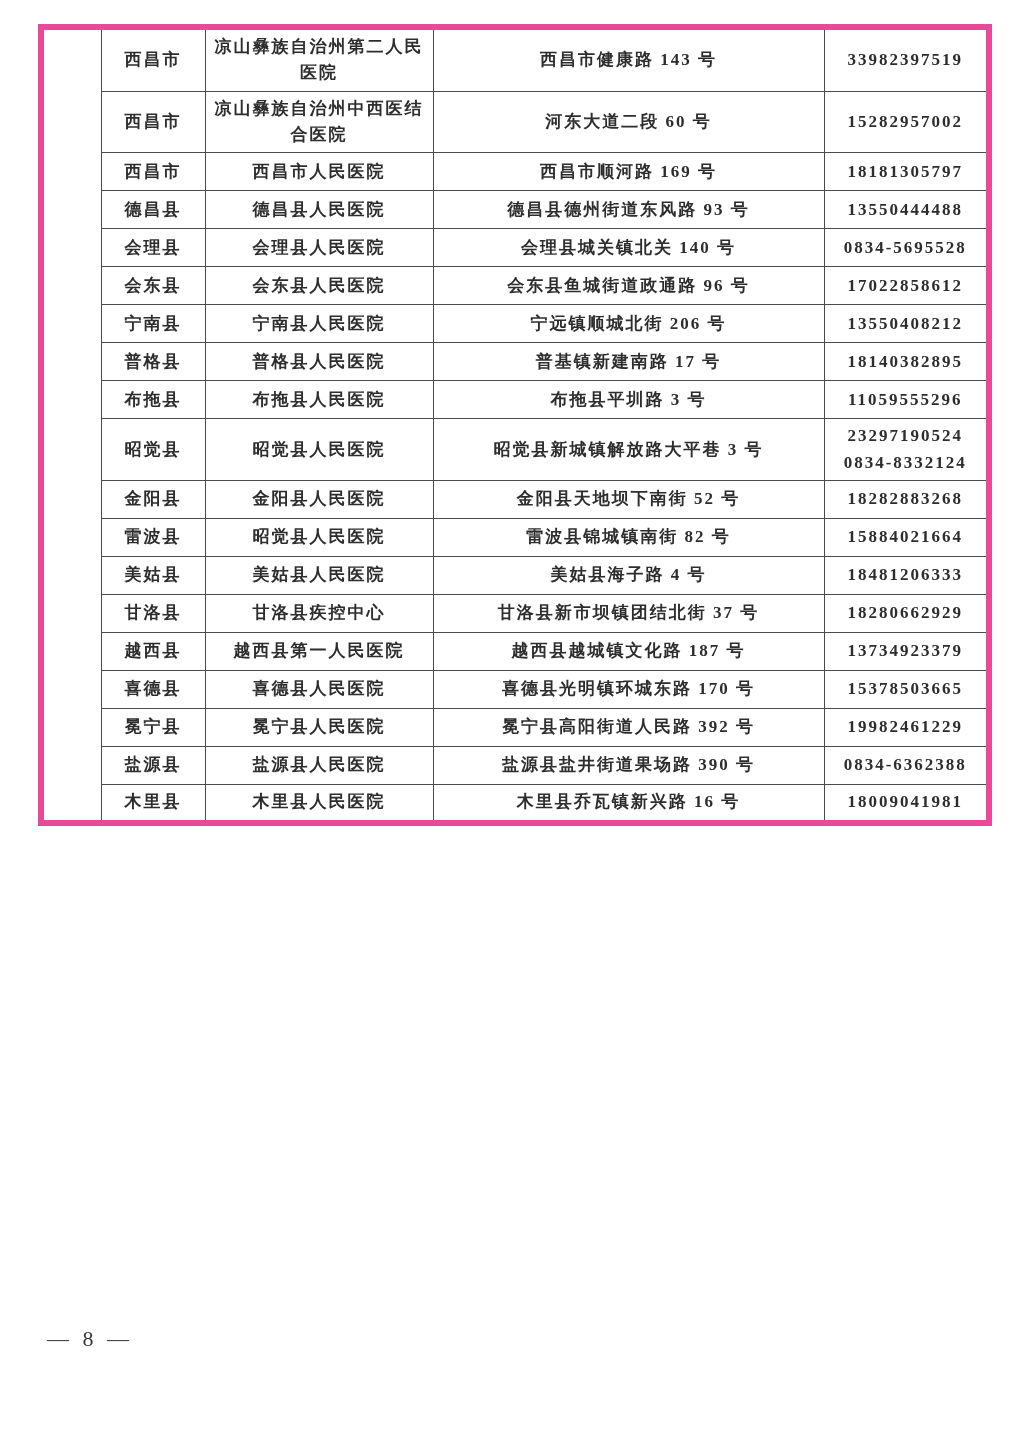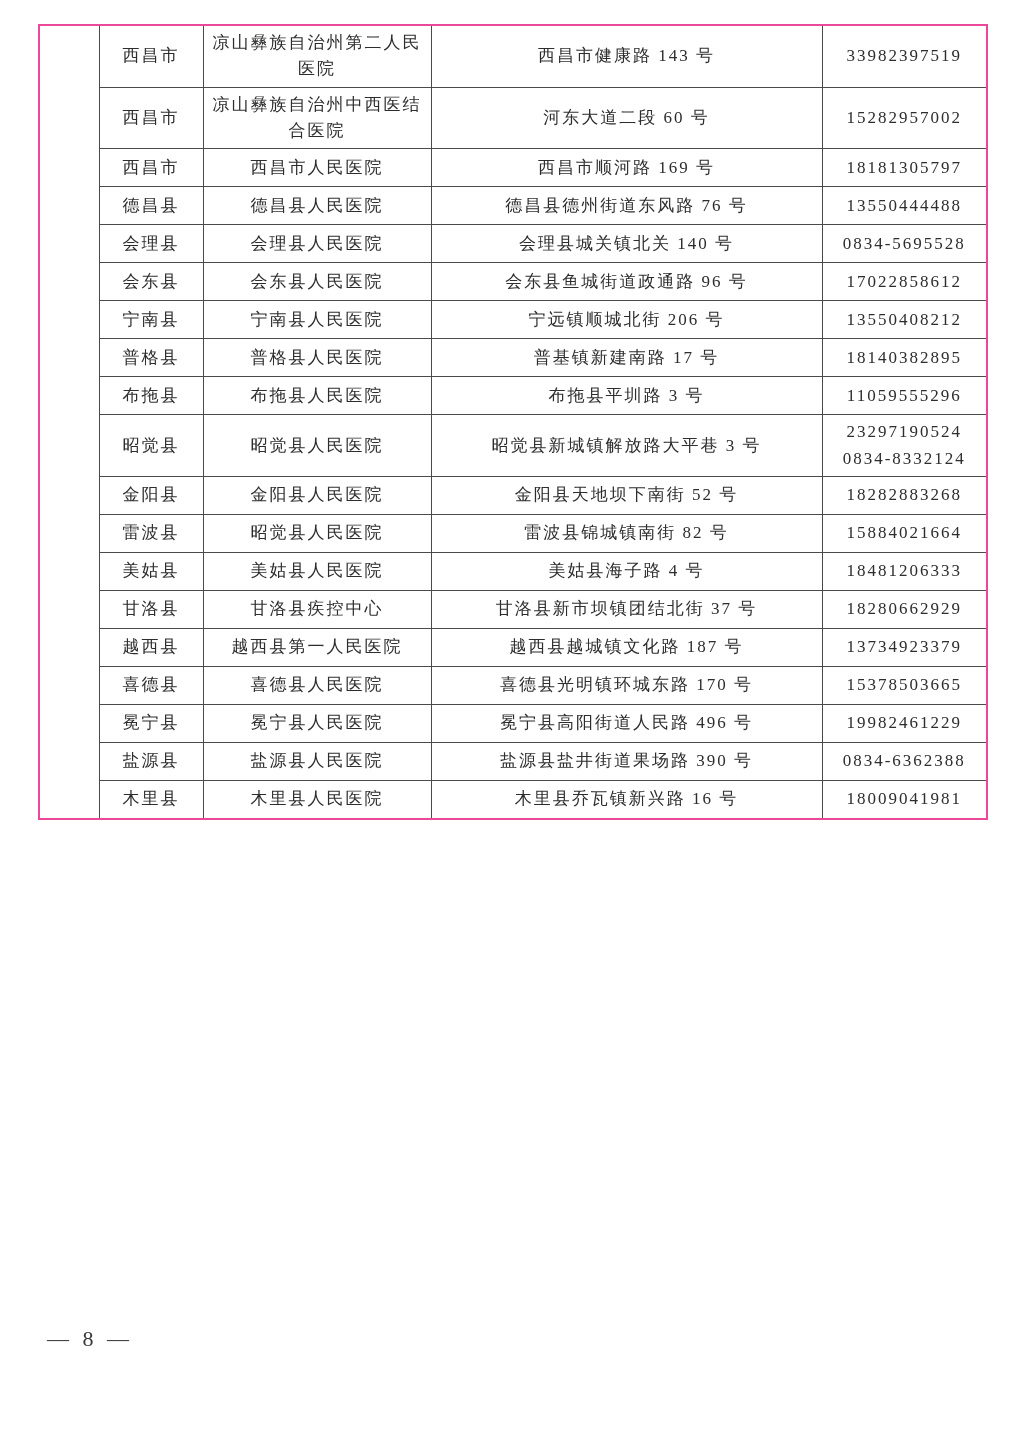--- a/index.html
+++ b/index.html
@@ -17,21 +17,22 @@
   }
   .table-wrap {
     position: absolute;
     left: 38px;
     top: 24px;
   }
   table.hospital-table {
     border-collapse: collapse;
     table-layout: fixed;
     width: 948px;
-    border: 2px solid #ec4899;
+    border: 6px solid #ec4899;
+    font-weight: bold;
   }
   table.hospital-table td {
     border: 1px solid #4a4a4a;
     text-align: center;
     vertical-align: middle;
     font-size: 17px;
     line-height: 1.55;
     padding: 4px 2px;
     letter-spacing: 2px;
     word-break: break-all;
@@ -86,21 +87,21 @@
         </tr>
         <tr>
           <td class="city-cell">西昌市</td>
           <td class="hospital-cell">西昌市人民医院</td>
           <td class="address-cell">西昌市顺河路 169 号</td>
           <td class="phone-cell">18181305797</td>
         </tr>
         <tr>
           <td class="city-cell">德昌县</td>
           <td class="hospital-cell">德昌县人民医院</td>
-          <td class="address-cell">德昌县德州街道东风路 76 号</td>
+          <td class="address-cell">德昌县德州街道东风路 93 号</td>
           <td class="phone-cell">13550444488</td>
         </tr>
         <tr>
           <td class="city-cell">会理县</td>
           <td class="hospital-cell">会理县人民医院</td>
           <td class="address-cell">会理县城关镇北关 140 号</td>
           <td class="phone-cell">0834-5695528</td>
         </tr>
         <tr>
           <td class="city-cell">会东县</td>
@@ -165,21 +166,21 @@
         </tr>
         <tr>
           <td class="city-cell">喜德县</td>
           <td class="hospital-cell">喜德县人民医院</td>
           <td class="address-cell">喜德县光明镇环城东路 170 号</td>
           <td class="phone-cell">15378503665</td>
         </tr>
         <tr>
           <td class="city-cell">冕宁县</td>
           <td class="hospital-cell">冕宁县人民医院</td>
-          <td class="address-cell">冕宁县高阳街道人民路 496 号</td>
+          <td class="address-cell">冕宁县高阳街道人民路 392 号</td>
           <td class="phone-cell">19982461229</td>
         </tr>
         <tr>
           <td class="city-cell">盐源县</td>
           <td class="hospital-cell">盐源县人民医院</td>
           <td class="address-cell">盐源县盐井街道果场路 390 号</td>
           <td class="phone-cell">0834-6362388</td>
         </tr>
         <tr>
           <td class="city-cell">木里县</td>

